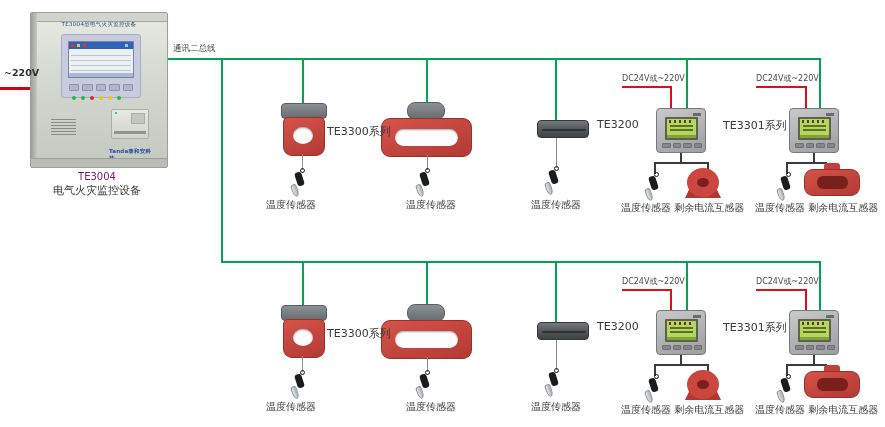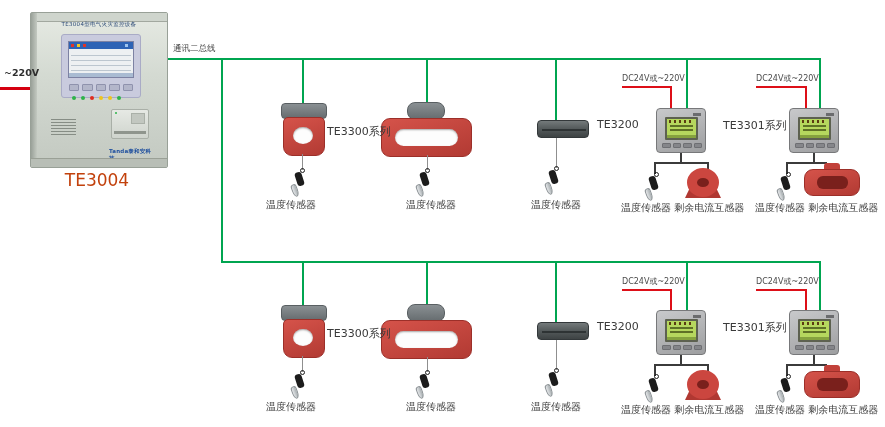--- a/index.html
+++ b/index.html
@@ -11,21 +11,21 @@
   .rline { position:absolute; background:#dd0f18; }
   .kline { position:absolute; background:#3b3b3b; }
   .wire  { position:absolute; background:#8f8f8f; width:1px; }
 
   
   .lbl { position:absolute; color:#3c3c3c; font-size:10px; line-height:1.15; white-space:nowrap; }
   .f8  { font-size:8px;  color:#4a4a4a; }
   .f85 { font-size:8.5px; color:#444; }
   .f95 { font-size:9.5px; font-weight:bold; color:#2e2e2e; }
   .f11 { font-size:11px; color:#3a3a3a; }
-  .f12 { font-size:17px; color:#c2410c; }
+  .f12 { font-size:10px; color:#701a75; }
   .ctr { text-align:center; }
 
   
   .cab { position:absolute; left:30px; top:12px; width:138px; height:156px;
          background:linear-gradient(180deg,#e6eae3 0%,#d4dad2 40%,#c3c9c1 100%);
          border:1px solid #98a097; border-radius:2px; }
   .cab-lid { position:absolute; left:0; top:0; width:100%; height:9px;
          background:#cfd5cd; border-bottom:1px solid #a2a89f; }
   .cab-side { position:absolute; left:0; top:0; width:6px; height:100%;
          background:linear-gradient(90deg,#9aa199,#c3c9c1); }
@@ -352,20 +352,21 @@
     </div>
   <div class="probe" style="left:777px;top:374px">
       <i class="p-ring"></i>
       <i class="p-body"></i>
       <i class="p-tip"></i>
     </div>
 
   <div class="lbl f85" style="left:173px;top:44px">通讯二总线</div>
   <div class="lbl f95" style="left:4px;top:68px">~220V</div>
   <div class="lbl f12 ctr" style="left:47px;top:171px;width:100px">TE3004</div>
+  <div class="lbl f11 ctr" style="left:32px;top:185px;width:130px">电气火灾监控设备</div>
 
   <div class="lbl f11" style="left:327px;top:126px">TE3300系列</div>
   <div class="lbl f11" style="left:597px;top:119px">TE3200</div>
   <div class="lbl f11" style="left:723px;top:120px">TE3301系列</div>
   <div class="lbl f8" style="left:622px;top:74px">DC24V或~220V</div>
   <div class="lbl f8" style="left:756px;top:74px">DC24V或~220V</div>
 
   <div class="lbl" style="left:266px;top:199px">温度传感器</div>
   <div class="lbl" style="left:406px;top:199px">温度传感器</div>
   <div class="lbl" style="left:531px;top:199px">温度传感器</div>

